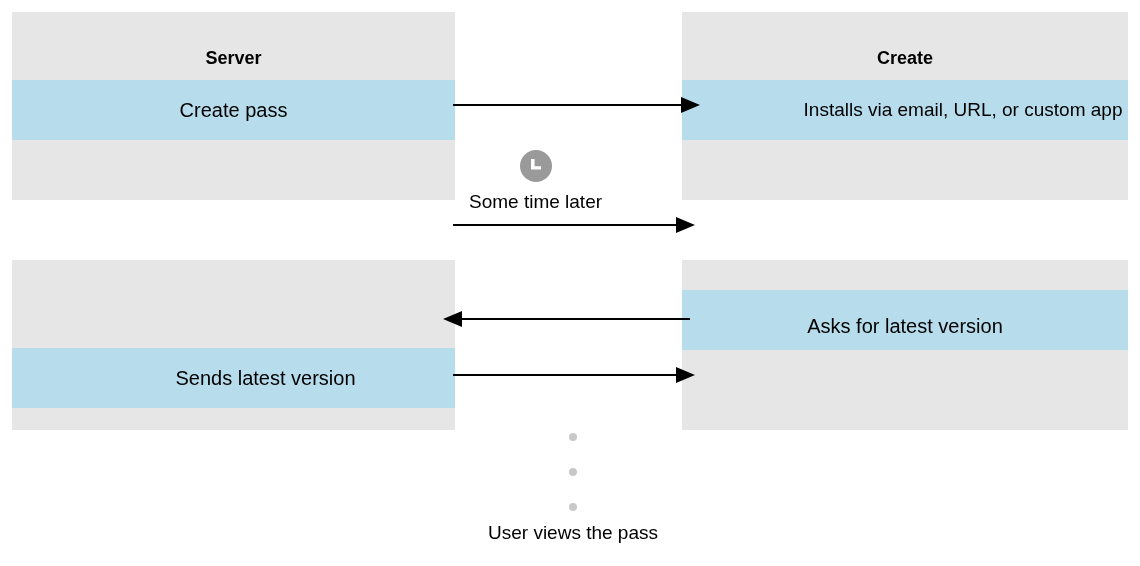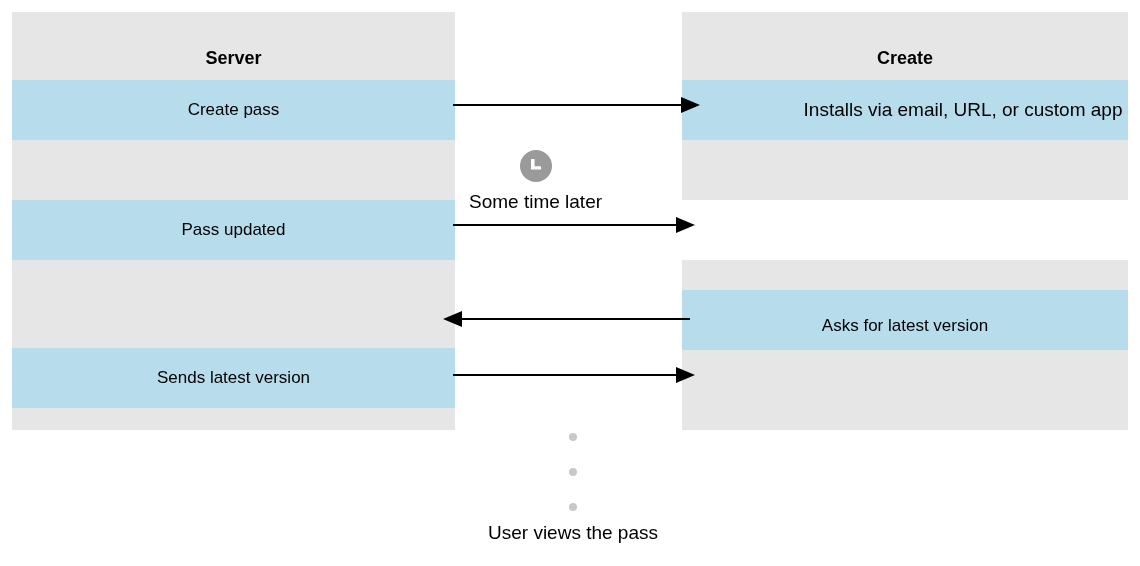--- a/index.html
+++ b/index.html
@@ -21,21 +21,21 @@
   .band {
     position: absolute;
     box-sizing: border-box;
   }
   .band-label {
     position: absolute;
     width: 100%;
     top: 50%;
     transform: translateY(-50%);
     text-align: center;
-    font-size: 17px;
+    font-size: 20px;
     color: #000000;
     line-height: 1.15;
     white-space: nowrap;
   }
   .band-label.header {
     font-weight: bold;
     font-size: 18px;
     margin-top: 12px;
   }
   .overflow-label {
@@ -105,27 +105,24 @@
   <div class="band" style="left:12px; top:12px; width:443px; height:68px; background:#e6e6e6;">
     <div class="band-label header">Server</div>
   </div>
 
   <div class="band" style="left:12px; top:80px; width:443px; height:60px; background:#b7dded;">
     <div class="band-label">Create pass</div>
   </div>
 
   <div class="band" style="left:12px; top:140px; width:443px; height:60px; background:#e6e6e6;"></div>
 
-  <div class="band" style="left:12px; top:200px; width:443px; height:60px; background:#b7dded;">
-    <div class="band-label">Pass updated</div>
-  </div>
 
   <div class="band" style="left:12px; top:260px; width:443px; height:88px; background:#e6e6e6;"></div>
 
-  <div class="band" style="left:12px; top:348px; width:443px; height:60px; background:#b7dded;">
+  <div class="band" style="left:12px; top:348px; width:443px; height:60px; background:#b7dded;padding-left:32px;">
     <div class="band-label">Sends latest version</div>
   </div>
 
   <div class="band" style="left:12px; top:408px; width:443px; height:22px; background:#e6e6e6;"></div>
 
   <div class="band" style="left:682px; top:12px; width:446px; height:68px; background:#e6e6e6;">
     <div class="band-label header">Create</div>
   </div>
 
   <div class="band" style="left:682px; top:80px; width:446px; height:60px; background:#b7dded;"></div>

